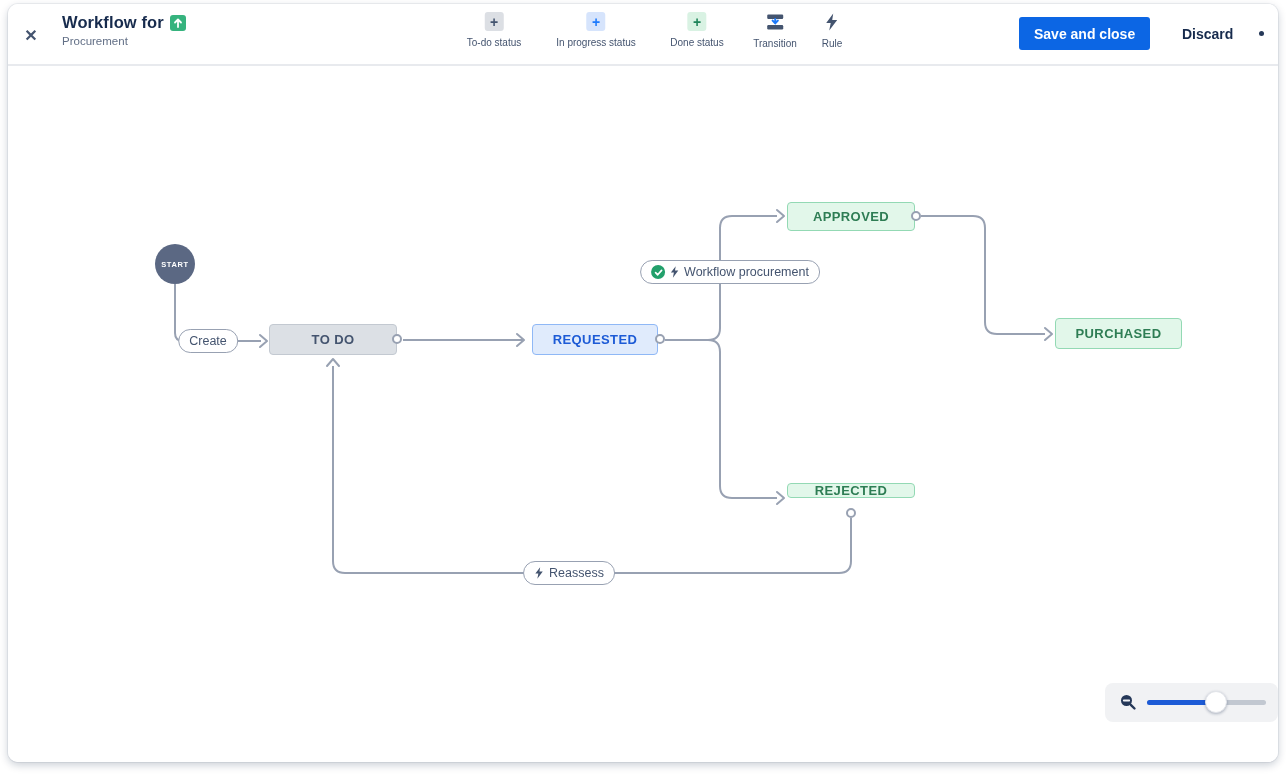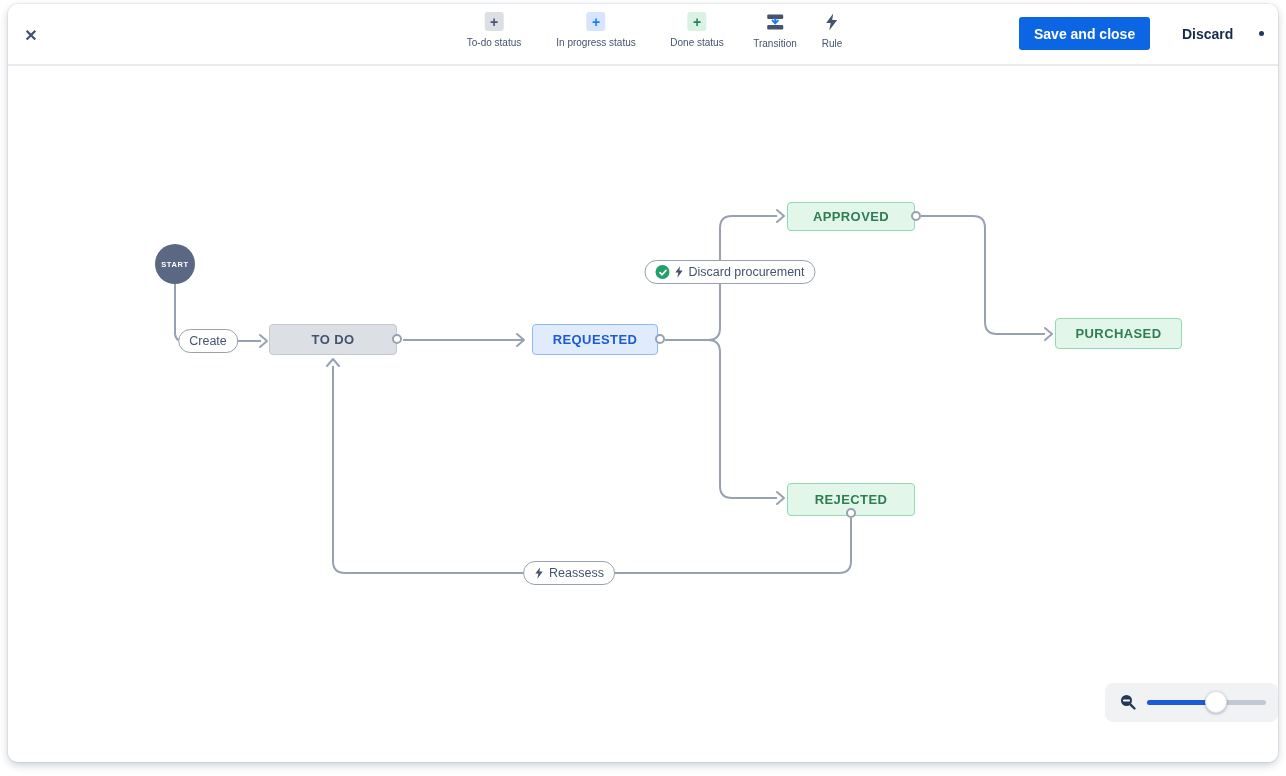--- a/index.html
+++ b/index.html
@@ -118,20 +118,31 @@
 </head>
 <body>
 
 <div class="window">
 
   <div class="header">
     <button class="close-btn">
       <span>✕</span>
     </button>
 
+    <div class="title-block">
+      <div class="title-row">
+        <span class="title">Workflow for</span>
+        <span class="type-icon">
+          <svg width="10" height="10" viewBox="0 0 10 10">
+              <path d="M5 9 V2 M2 4.5 L5 1.5 L8 4.5" stroke="#fff" stroke-width="1.8" fill="none" stroke-linecap="round" stroke-linejoin="round"></path>
+            </svg>
+        </span>
+      </div>
+      <div class="subtitle">Procurement</div>
+    </div>
 
     <button class="tool-item" style="left:486px">
       <span class="tool-tile tile-gray">+</span>
       <span class="tool-label">To-do status</span>
     </button>
     <button class="tool-item" style="left:588px">
       <span class="tool-tile tile-blue">+</span>
       <span class="tool-label">In progress status</span>
     </button>
     <button class="tool-item" style="left:689px">
@@ -191,21 +202,21 @@
 
   <div class="node todo" style="left:261px;top:320px;width:128px;height:31px">
     <span>TO DO</span>
   </div>
   <div class="node inprogress" style="left:524px;top:320px;width:126px;height:31px">
     <span>REQUESTED</span>
   </div>
   <div class="node done" style="left:779px;top:198px;width:128px;height:29px">
     <span>APPROVED</span>
   </div>
-  <div class="node done" style="left:779px;top:479px;width:128px;height:33px">
+  <div class="node done" style="left:779px;top:479px;width:128px;height:15px">
     <span>REJECTED</span>
   </div>
   <div class="node done" style="left:1047px;top:314px;width:127px;height:31px">
     <span>PURCHASED</span>
   </div>
 
   <div class="connector" style="left:384px;top:330px"></div>
   <div class="connector" style="left:647px;top:330px"></div>
   <div class="connector" style="left:903px;top:207px"></div>
   <div class="connector" style="left:838px;top:504px"></div>
@@ -218,21 +229,21 @@
     <span class="badge green">
       <svg width="9" height="9" viewBox="0 0 9 9">
           <path d="M1.5 4.7 L3.6 6.8 L7.5 2.4" stroke="#fff" stroke-width="1.7" fill="none" stroke-linecap="round" stroke-linejoin="round"></path>
         </svg>
     </span>
     <span style="display:inline-flex">
       <svg width="9" height="12" viewBox="0 0 9 12">
           <path d="M5.6 0.2 L0.8 6.6 H3.8 L2.8 11.8 L8.2 4.6 H4.9 Z" fill="#44546F"></path>
         </svg>
     </span>
-    <span>Discard procurement</span>
+    <span>Workflow procurement</span>
   </div>
 
 
   <div class="pill" style="left:561px;top:569px">
     <span style="display:inline-flex">
       <svg width="10" height="12" viewBox="0 0 9 12">
           <path d="M5.6 0.2 L0.8 6.6 H3.8 L2.8 11.8 L8.2 4.6 H4.9 Z" fill="#44546F"></path>
         </svg>
     </span>
     <span>Reassess</span>

